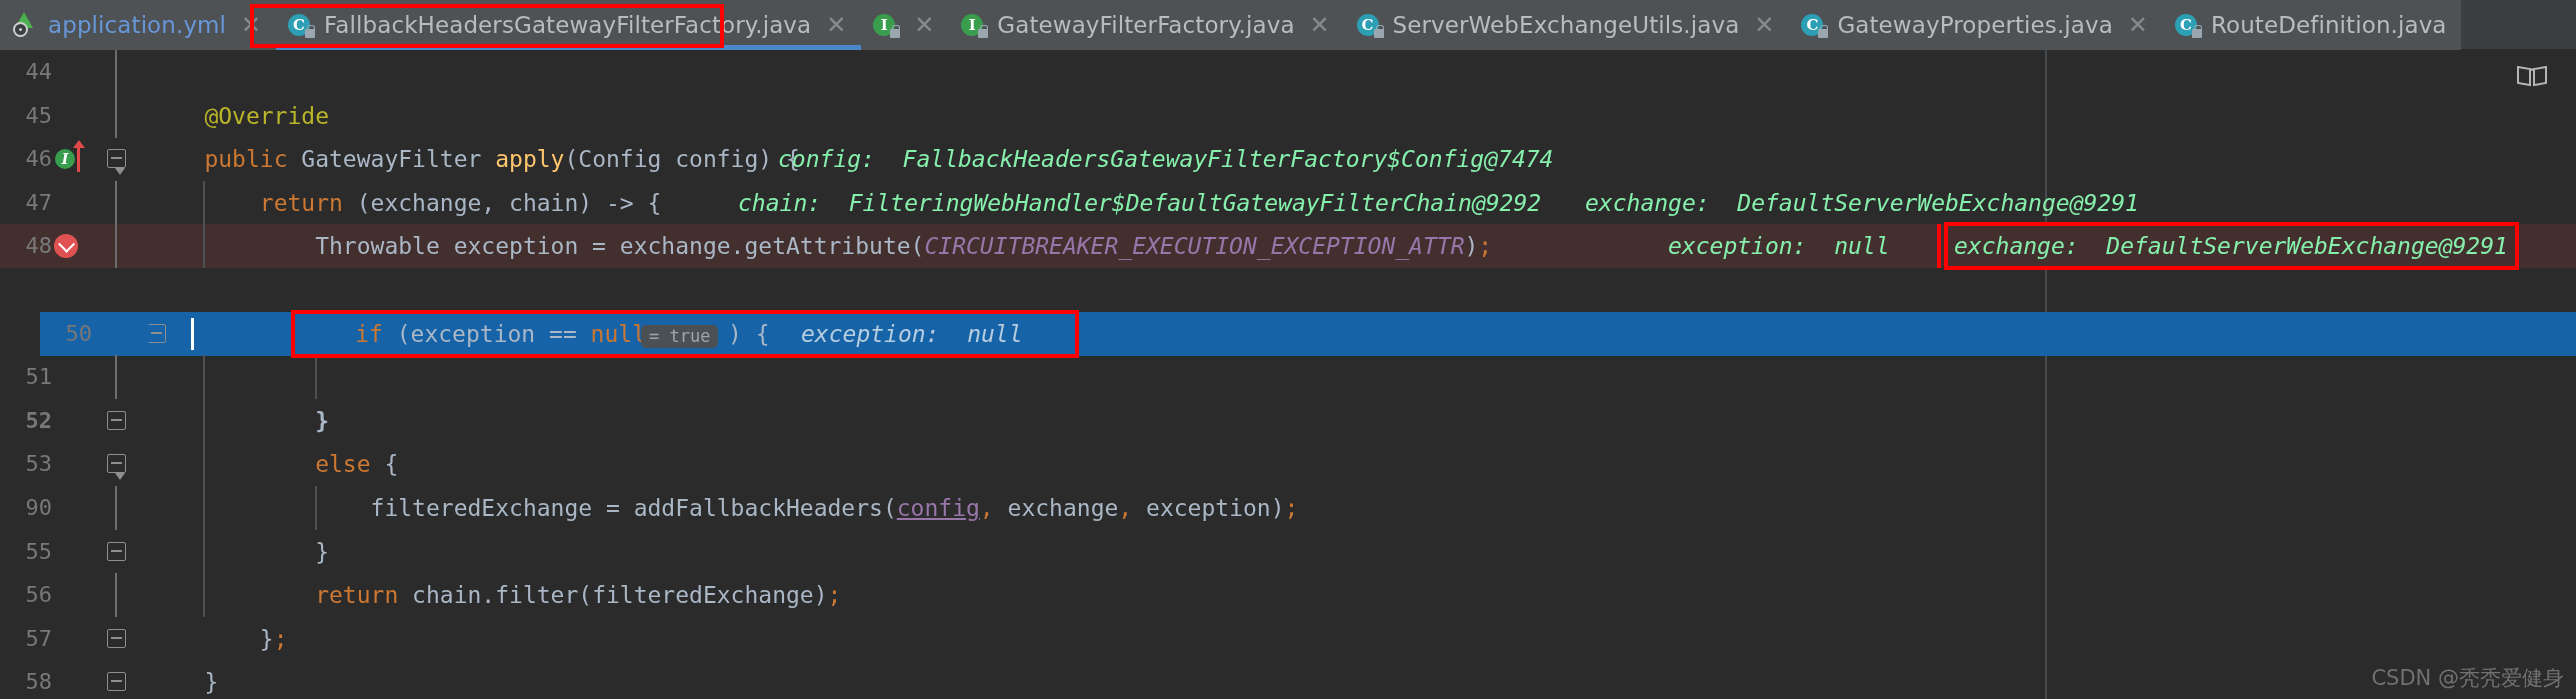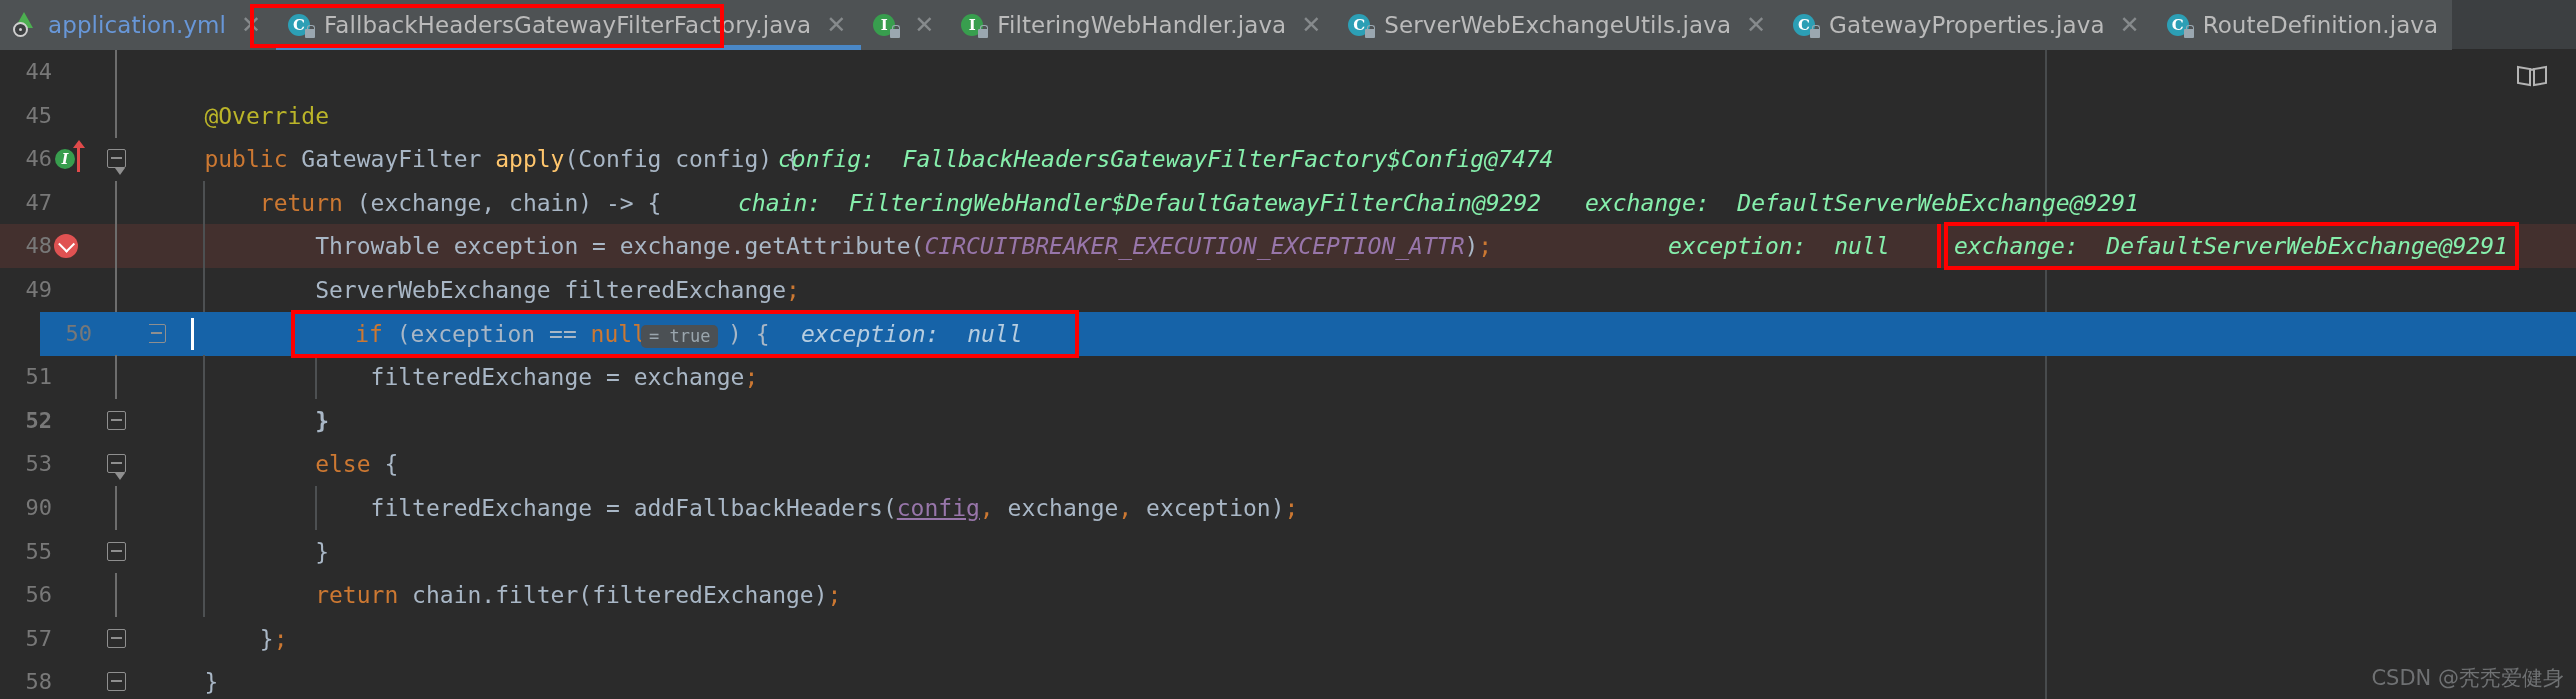--- a/index.html
+++ b/index.html
@@ -263,21 +263,21 @@
         <span class="lock"></span>
     </span>
     <span class="tclose">✕</span>
   </div>
 
   <div class="tab inactive">
     <span class="ficon iface">
       <span class="badge">I</span>
         <span class="lock"></span>
     </span>
-    <span class="tname">FilteringWebHandler.java</span>
+    <span class="tname">GatewayFilterFactory.java</span>
     <span class="tclose">✕</span>
   </div>
 
   <div class="tab inactive">
     <span class="ficon cls">
       <span class="badge">C</span>
         <span class="lock"></span>
     </span>
     <span class="tname">ServerWebExchangeUtils.java</span>
     <span class="tclose">✕</span>
@@ -342,43 +342,36 @@
     <div class="gutter-num">48</div>
     <div class="icon-bp"></div>
     <div class="vline"></div>
     <div class="iguide" style="left:203px;"></div>
     <div class="code"><span>            </span>Throwable exception = exchange.getAttribute(<span class="cst">CIRCUITBREAKER_EXECUTION_EXCEPTION_ATTR</span>)<span class="punc">;</span></div>
     <div class="code hint" style="left:1668px;">exception:  null</div>
     <div class="errstripe" style="left:1937px;"></div>
     <div class="code hint" style="left:1954px;">exchange:  DefaultServerWebExchange@9291</div>
   </div>
 
-  <div class="row" style="top:218px;">
-    <div class="gutter-num">49</div>
-    <div class="vline"></div>
-    <div class="iguide" style="left:203px;"></div>
-    <div class="code"><span>            </span>ServerWebExchange filteredExchange<span class="punc">;</span></div>
-  </div>
 
   <div class="row sel" style="top:262px;">
     <div class="gutter-num">50</div>
     <div class="fold" style="left:107px;"></div>
     <div class="caret"></div>
     <div class="code"><span>            </span><span class="kw">if</span> (exception == <span class="kw">null</span></div>
     <div class="code" style="left:601px;"><span class="chip">= true</span></div>
     <div class="code" style="left:688px;">) {</div>
     <div class="code hint-sel" style="left:761px;">exception:  null</div>
   </div>
 
   <div class="row" style="top:305px;">
     <div class="gutter-num">51</div>
     <div class="vline"></div>
     <div class="iguide" style="left:203px;"></div>
     <div class="iguide" style="left:315px;"></div>
-    <div class="code"><span>                </span>filteredExchange = exchange<span class="punc">;</span></div>
   </div>
 
   <div class="row" style="top:349px;font-weight:bold;">
     <div class="gutter-num">52</div>
     <div class="fold"></div>
     <div class="iguide" style="left:203px;"></div>
     <div class="code"><span>            </span>}</div>
   </div>
 
   <div class="row" style="top:392px;">

